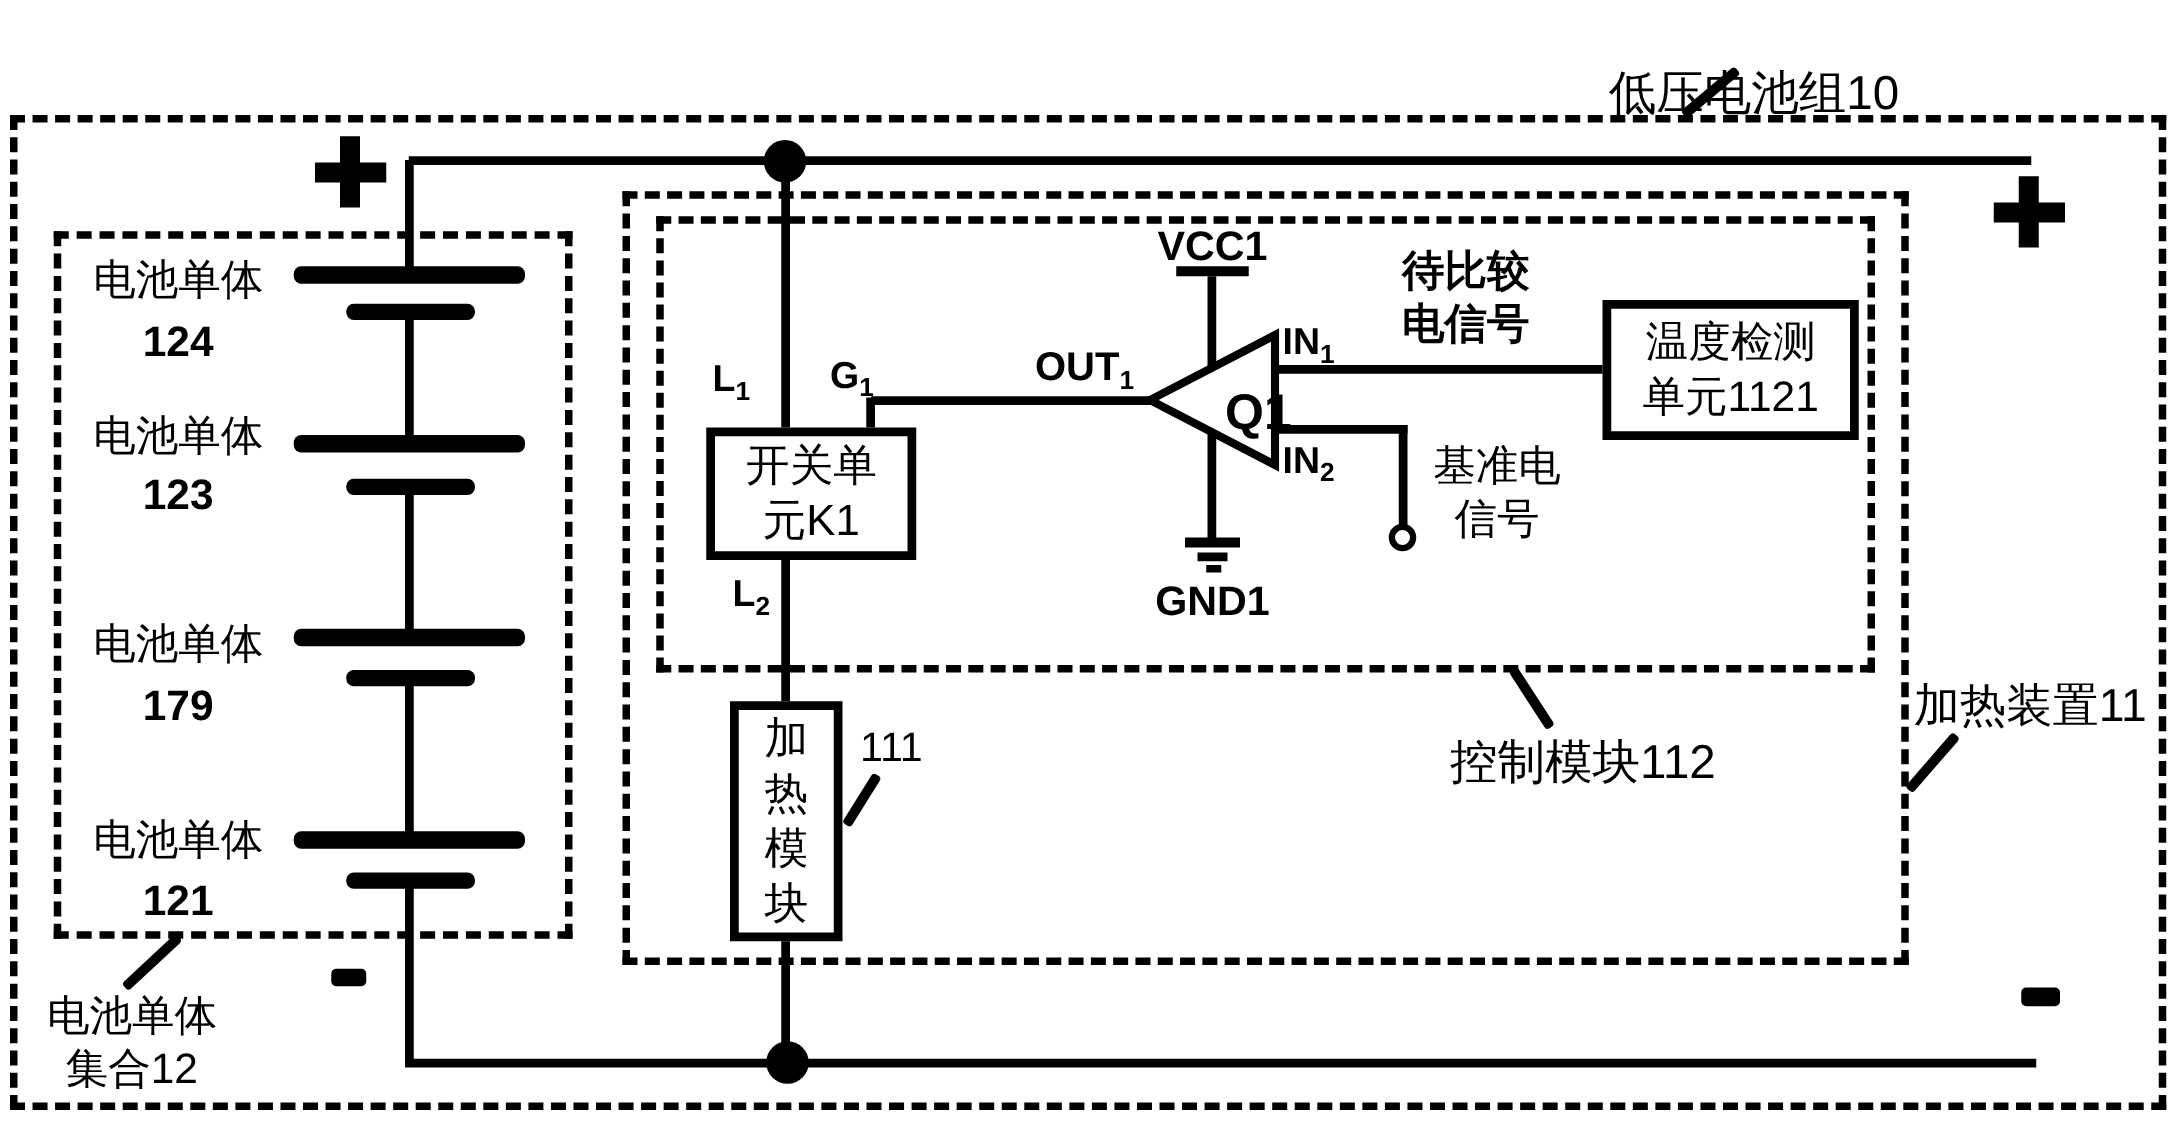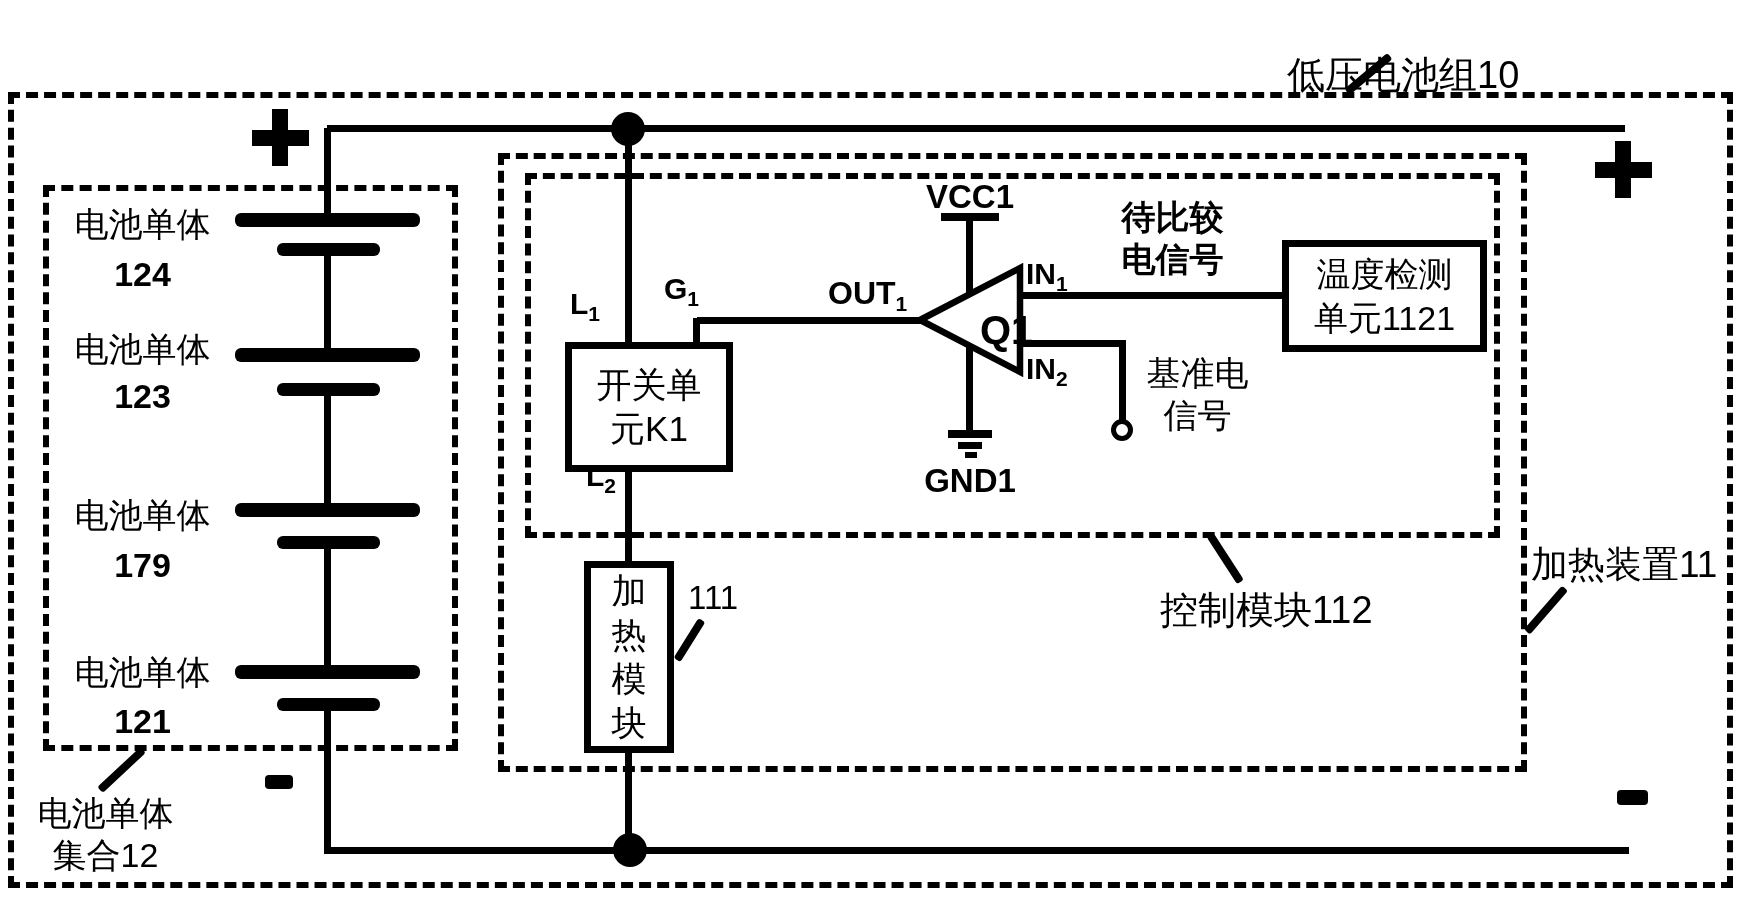--- a/index.html
+++ b/index.html
@@ -80,41 +80,41 @@
   <div class="sign" style="left:265px;top:775px;width:28px;height:14px;border-radius:4px;"></div>
   <div class="sign" style="left:1617px;top:790px;width:31px;height:15px;border-radius:4px;"></div>
 
   <svg class="abs" style="left:912px;top:262px;" width="116" height="117" viewBox="0 0 116 117">
     <polygon points="8,58 108,6 108,110" fill="#ffffff" stroke="#000000" stroke-width="6.5" stroke-linejoin="miter"></polygon>
   </svg>
   <div class="label pin" style="left:980px;top:308px;width:60px;font-size:40px;">
     <span>Q1</span>
   </div>
 
-  <div class="box-solid" style="left:565px;top:342px;width:168px;height:130px;font-size:35px;line-height:44px;">
+  <div class="box-solid" style="left:565px;top:342px;width:168px;height:106px;font-size:35px;line-height:44px;">
     <div>开关单</div>
     <div>元K1</div>
   </div>
 
   <div class="box-solid" style="left:584px;top:561px;width:90px;height:192px;font-size:35px;line-height:44px;">
     <div>加</div>
     <div>热</div>
     <div>模</div>
     <div>块</div>
   </div>
 
   <div class="box-solid" style="left:1282px;top:240px;width:205px;height:112px;font-size:34px;line-height:44px;">
     <div>温度检测</div>
     <div>单元1121</div>
   </div>
 
   <div class="label pin" style="left:570px;top:287px;">
     <span>L</span><span class="sub">1</span>
   </div>
-  <div class="label pin" style="left:664px;top:272px;text-align:right;">
+  <div class="label pin" style="left:664px;top:284px;text-align:right;">
     <span>G</span><span class="sub">1</span>
   </div>
   <div class="label pin" style="left:586px;top:459px;">
     <span>L</span><span class="sub">2</span>
   </div>
   <div class="label pin" style="left:828px;top:276px;font-size:32px;">
     <span>OUT</span><span class="sub">1</span>
   </div>
   <div class="label pin" style="left:1026px;top:257px;">
     <span>IN</span><span class="sub">1</span>

